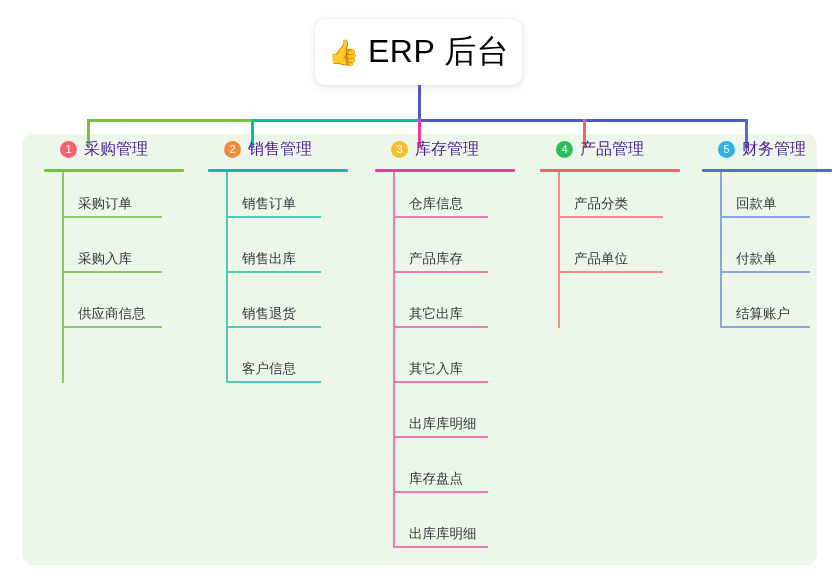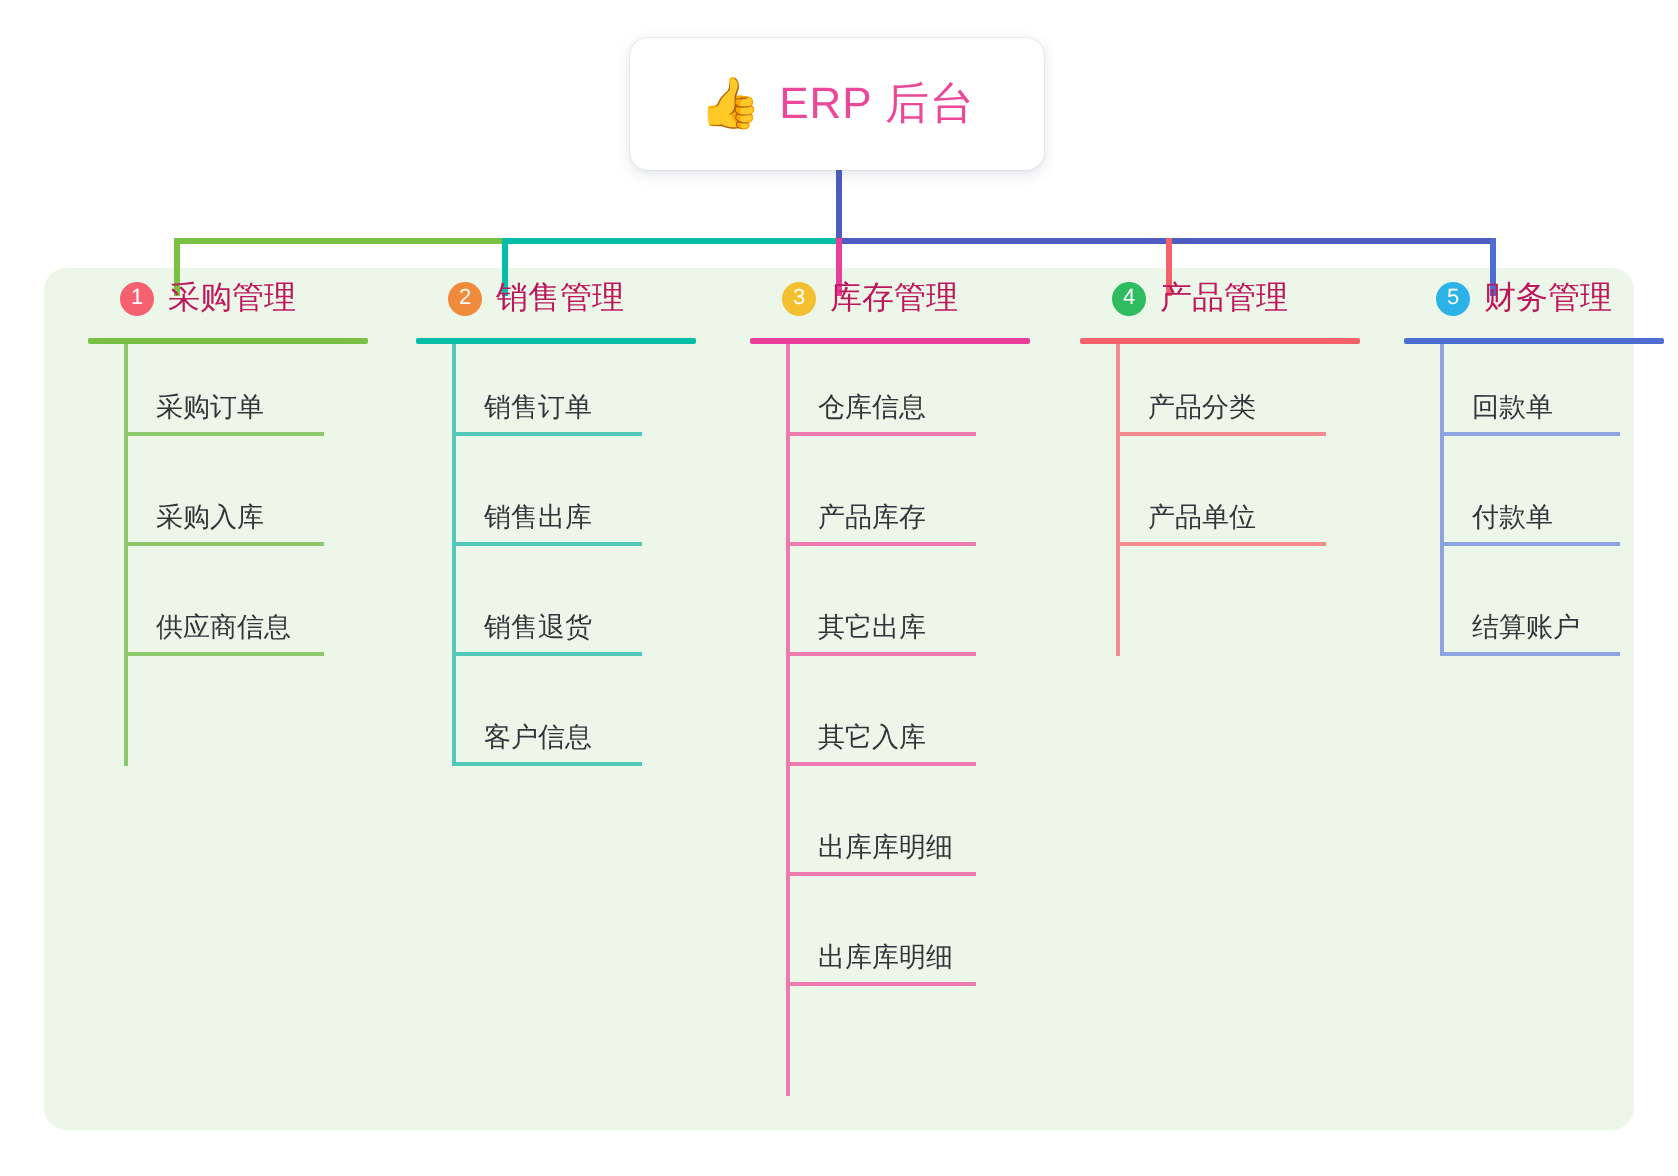--- a/index.html
+++ b/index.html
@@ -42,22 +42,22 @@
     display: flex;
     align-items: center;
     gap: 9px;
   }
   .root-emoji {
     font-size: 25px;
     line-height: 1;
     display: inline-block;
   }
   .root-title {
-    font-size: 22px;
-    color: #ec4899;
+    font-size: 32px;
+    color: #000000;
     letter-spacing: 0.5px;
     white-space: nowrap;
   }
 
   
   .seg {
     position: absolute;
     z-index: 4;
   }
   .seg-h { height: 3px; }
@@ -102,21 +102,21 @@
     border-radius: 50%;
     color: #ffffff;
     font-size: 11px;
     line-height: 17px;
     text-align: center;
     flex: 0 0 auto;
     font-family: "Liberation Sans", sans-serif;
   }
   .col-title {
     font-size: 16px;
-    color: #be185d;
+    color: #4c1d95;
     white-space: nowrap;
   }
   .col-underline {
     height: 3px;
     margin-top: 5px;
     border-radius: 1px;
   }
 
   .col-body {
     position: relative;
@@ -245,20 +245,24 @@
           </div>
           <div class="leaf">
             <span class="leaf-label">其它入库</span>
             <div class="leaf-underline" style="background: rgb(238, 122, 178); width: 95px;"></div>
           </div>
           <div class="leaf">
             <span class="leaf-label">出库库明细</span>
             <div class="leaf-underline" style="background: rgb(238, 122, 178); width: 95px;"></div>
           </div>
           <div class="leaf">
+            <span class="leaf-label">库存盘点</span>
+            <div class="leaf-underline" style="background: rgb(238, 122, 178); width: 95px;"></div>
+          </div>
+          <div class="leaf">
             <span class="leaf-label">出库库明细</span>
             <div class="leaf-underline" style="background: rgb(238, 122, 178); width: 95px;"></div>
           </div>
         </div>
       </div>
       <div class="column" style="left: 518px; width: 150px;">
         <div class="col-head">
           <span class="badge" style="background: rgb(45, 189, 94);">4</span>
           <span class="col-title">产品管理</span>
         </div>

